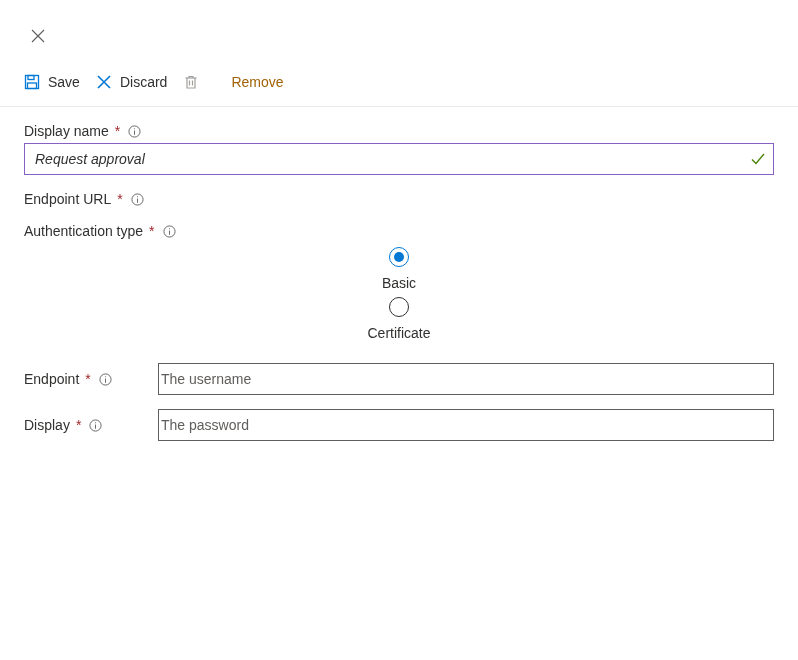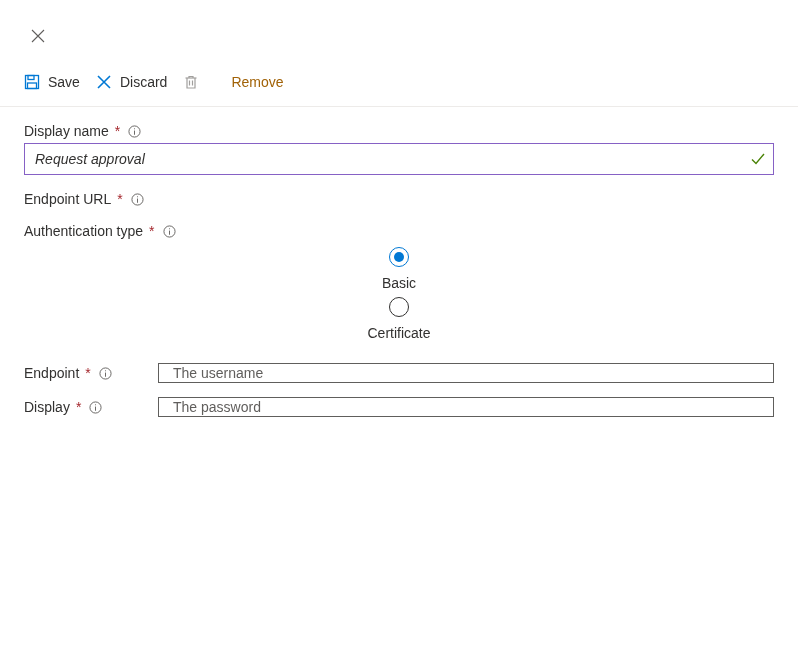--- a/index.html
+++ b/index.html
@@ -145,23 +145,23 @@
   .inline-label-col {
     display: flex;
     align-items: center;
     gap: 4px;
     width: 122px;
     flex-shrink: 0;
     font-size: 14px;
   }
   .inline-input {
     flex: 1;
-    height: 20px;
+    height: 32px;
     border: 1px solid #605e5c;
-    padding: 0 14px;
+    padding: 0 2px;
     font-size: 14px;
     font-family: inherit;
     color: #c2410c;
     outline: none;
   }
   .inline-input::placeholder,
   .text-input::placeholder {
     color: #605e5c;
   }
   svg { display: block; }

